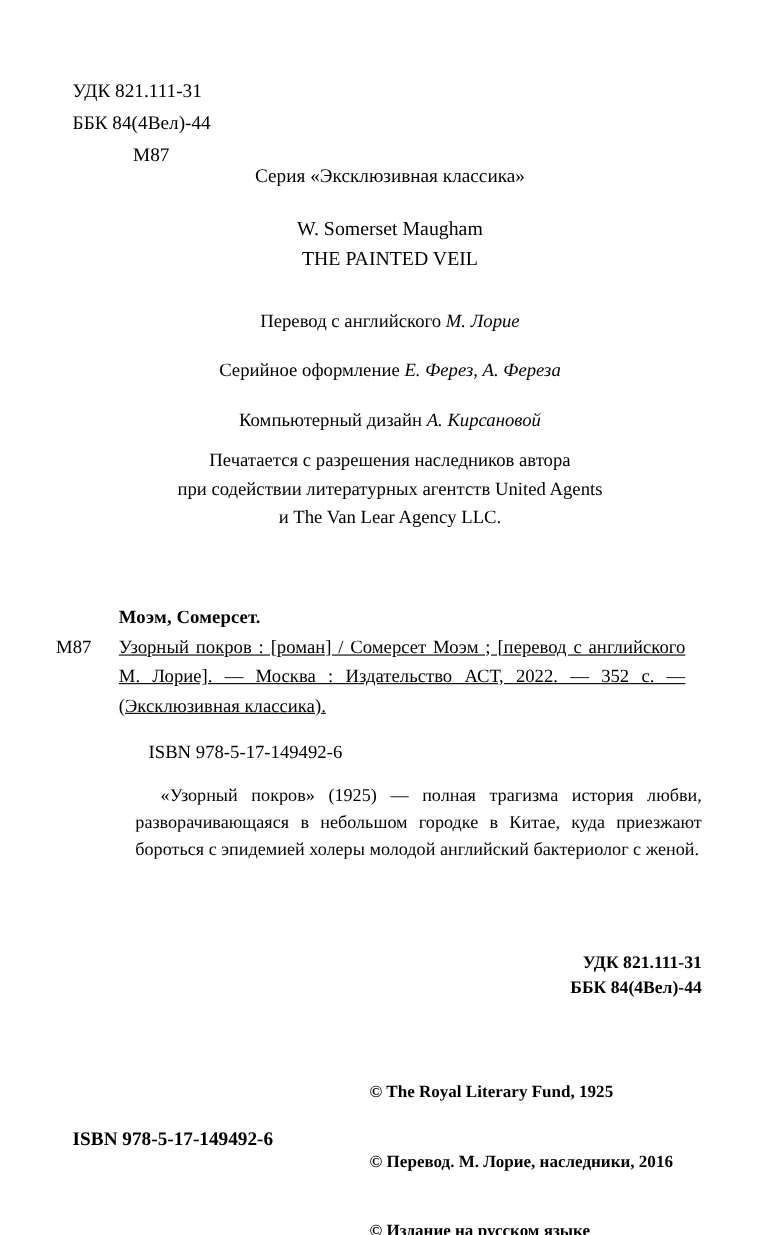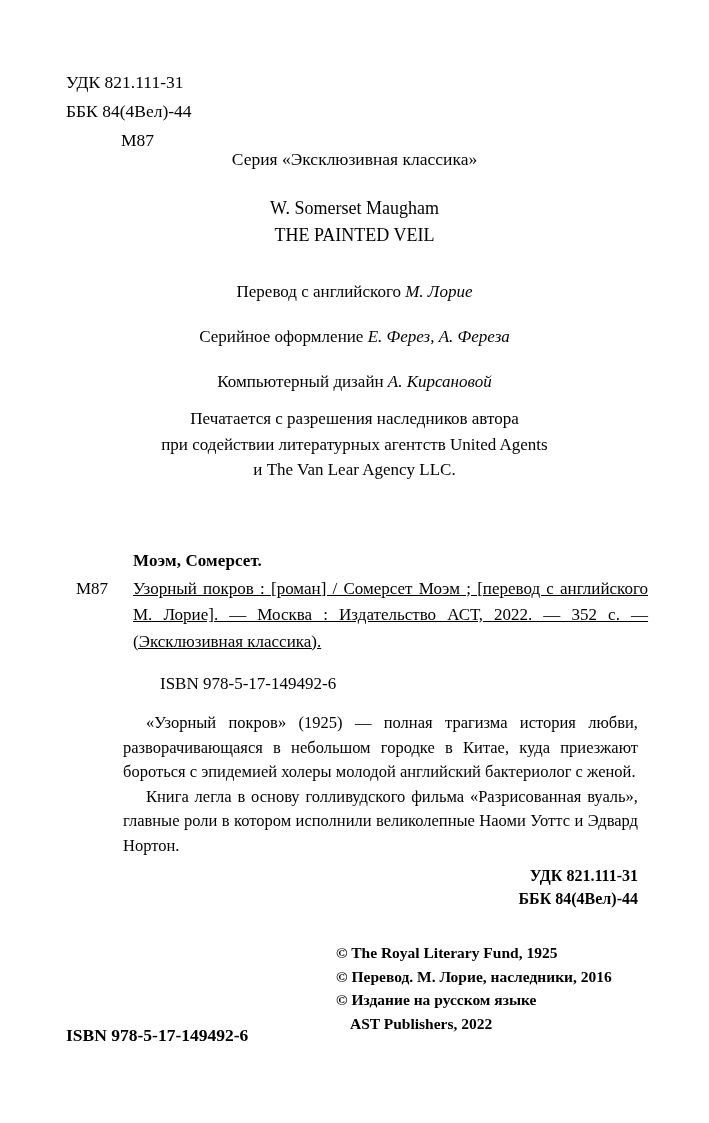--- a/index.html
+++ b/index.html
@@ -83,21 +83,21 @@
     top: 406px;
     text-align: center;
     font-size: 17px;
     line-height: 25.5px;
   }
   .permission .p-line { display: block; }
 
   
   .cip {
     position: absolute;
-    left: 76px;
+    left: 51px;
     top: 548px;
     width: 572px;
     font-size: 17px;
     line-height: 26.5px;
   }
   .cip-author {
     font-weight: bold;
     padding-left: 57px;
     display: block;
     letter-spacing: 0.1px;
@@ -160,21 +160,21 @@
   
   .copyright {
     position: absolute;
     left: 336px;
     top: 941px;
     font-size: 15.5px;
     font-weight: bold;
     line-height: 23.5px;
     white-space: nowrap;
   }
-  .copyright .cp-line { display: block; }
+  .copyright .cp-line { display: block; margin-top: 40px; }
   .copyright .cp-line.indented { padding-left: 14px; }
 
   
   .isbn-bottom {
     position: absolute;
     left: 66px;
     top: 1025px;
     font-size: 17.5px;
     font-weight: bold;
     white-space: nowrap;
@@ -214,21 +214,20 @@
     <span class="cip-author">Моэм, Сомерсет.</span>
     <span class="cip-body">
       <span class="cip-shelf">М87</span>
       <span class="cip-text">Узорный покров : [роман] / Сомерсет Моэм ; [перевод с английского М. Лорие]. — Москва : Издательство АСТ, 2022. — 352 с. — (Эксклюзивная классика).</span>
     </span>
     <span class="cip-isbn">ISBN 978-5-17-149492-6</span>
   </div>
 
   <div class="annotation">
     <p>«Узорный покров» (1925) — полная трагизма история любви, разворачивающаяся в небольшом городке в Китае, куда приезжают бороться с эпидемией холеры молодой английский бактериолог с женой.</p>
-    <p>Книга легла в основу голливудского фильма «Разрисованная вуаль», главные роли в котором исполнили великолепные Наоми Уоттс и Эдвард Нортон.</p>
   </div>
 
   <div class="class-repeat">
     <span>УДК 821.111-31</span>
     <span>ББК 84(4Вел)-44</span>
   </div>
 
   <div class="copyright">
     <span class="cp-line">© The Royal Literary Fund, 1925</span>
     <span class="cp-line">© Перевод. М. Лорие, наследники, 2016</span>

